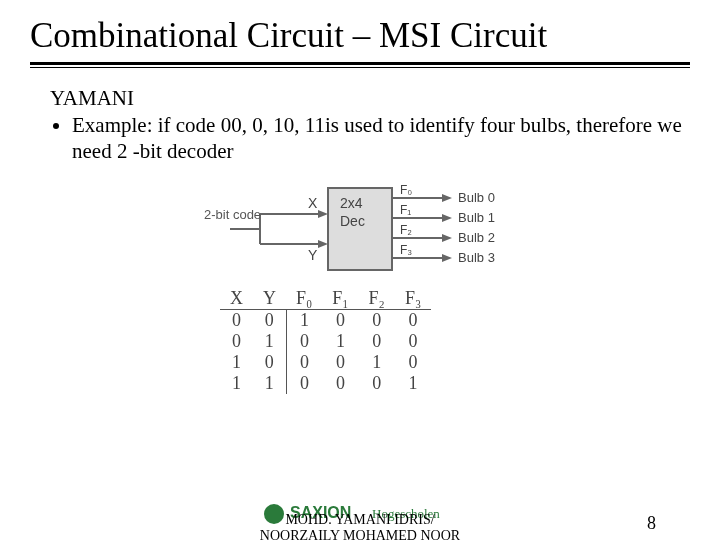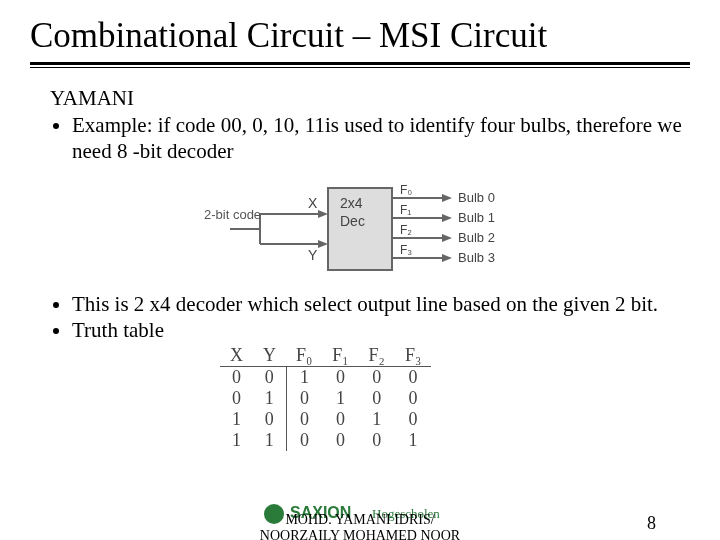--- a/index.html
+++ b/index.html
@@ -109,21 +109,21 @@
 <body>
 
 <div class="slide">
   <div class="title">Combinational Circuit – MSI Circuit</div>
   <hr class="title-rule">
   <hr class="title-rule2">
 
   <div class="content">
     <div class="section-head">YAMANI</div>
     <ul class="bullets">
-      <li>Example: if code 00, 0, 10, 11is used to identify four bulbs, therefore we need 8 -bit decoder</li>
+      <li>Example: if code 00, 0, 10, 11is used to identify four bulbs, therefore we need 2 -bit decoder</li>
     </ul>
 
     <div class="diagram-wrap">
       <svg class="diagram" width="340" height="110" viewBox="0 0 340 110">
         <line x1="60" y1="40" x2="120" y2="40" stroke="#666" stroke-width="2"></line>
         <line x1="60" y1="70" x2="120" y2="70" stroke="#666" stroke-width="2"></line>
         <path d="M60 40 L60 70" stroke="#666" stroke-width="2"></path>
         <path d="M30 55 L60 55" stroke="#666" stroke-width="2"></path>
         <polygon points="118,36 128,40 118,44" fill="#666"></polygon>
         <polygon points="118,66 128,70 118,74" fill="#666"></polygon>
@@ -153,24 +153,20 @@
         </g>
         <g>
           <line x1="192" y1="84" x2="244" y2="84" stroke="#666" stroke-width="2"></line>
             <polygon points="242,80 252,84 242,88" fill="#666"></polygon>
           <text x="200" y="80" font-size="12" fill="#444">F₃</text>
           <text x="258" y="88" font-size="13" fill="#444">Bulb 3</text>
         </g>
       </svg>
     </div>
 
-    <ul class="bullets">
-      <li>This is 2 x4 decoder which select output line based on the given 2 bit.</li>
-      <li>Truth table</li>
-    </ul>
 
     <div class="truth-wrap">
       <table class="truth-table">
         <thead>
           <tr>
             <th>X</th>
             <th>Y</th>
             <th class="sepleft">F₀</th>
             <th>F₁</th>
             <th>F₂</th>

